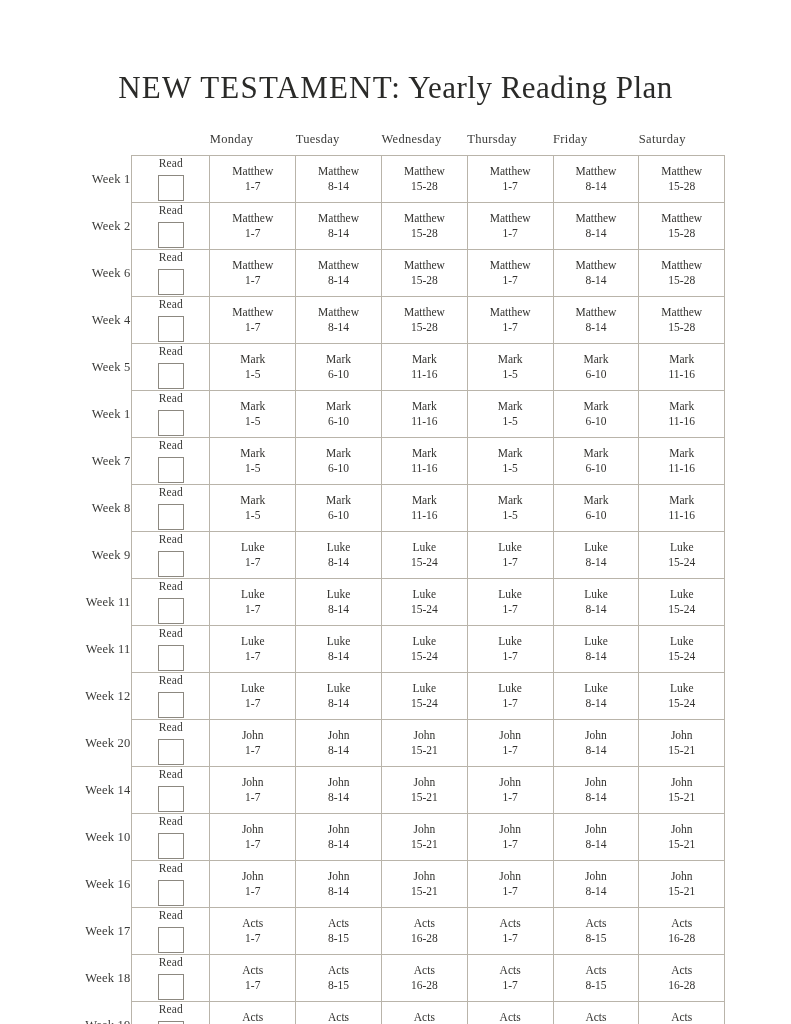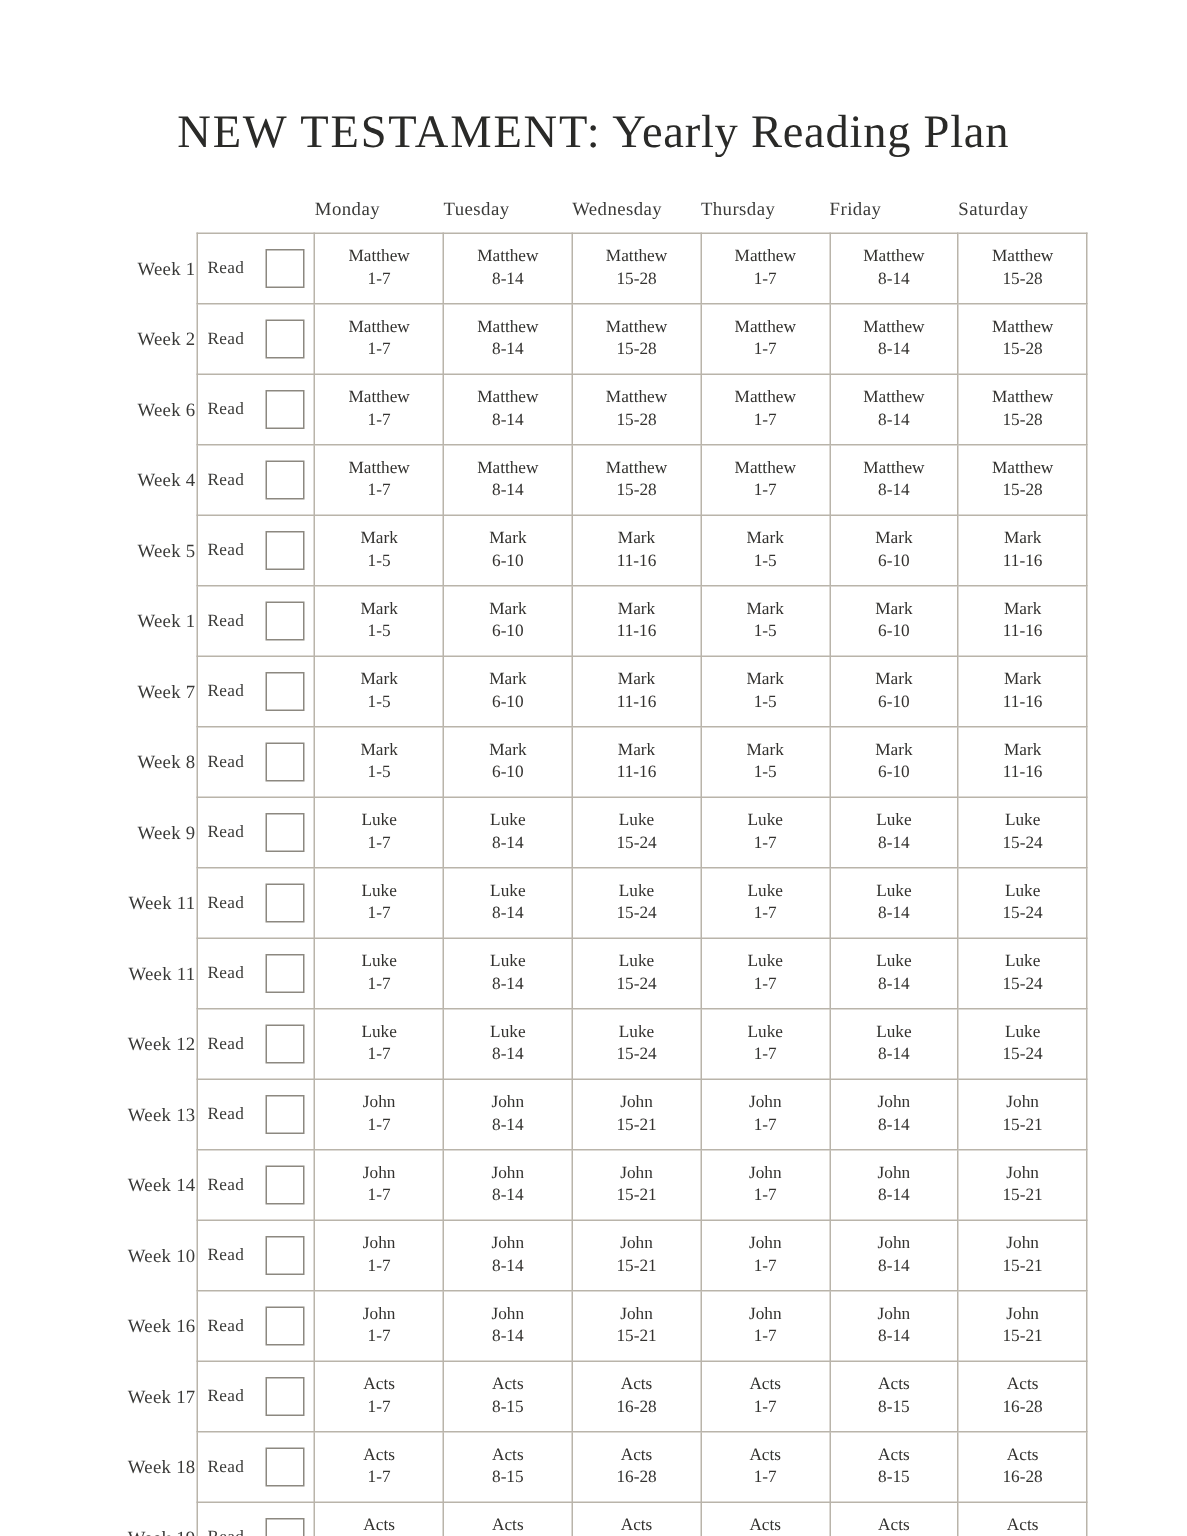--- a/index.html
+++ b/index.html
@@ -71,20 +71,21 @@
     border: 1px solid #b9b4aa;
     border-right: 1px solid #b9b4aa;
     height: 42px;
     padding: 0 6px;
   }
   .read-inner {
     display: flex;
     align-items: center;
     justify-content: space-between;
     gap: 6px;
+    flex-direction: column;
   }
   .read-text {
     font-size: 11.5px;
     color: #3a3a38;
     letter-spacing: 0.2px;
   }
   .checkbox {
     width: 24px;
     height: 24px;
     border: 1px solid #8c8880;
@@ -527,21 +528,21 @@
           <td class="day-cell">
             <span class="bk">Luke</span>
             <span class="ch">8-14</span>
           </td>
           <td class="day-cell">
             <span class="bk">Luke</span>
             <span class="ch">15-24</span>
           </td>
         </tr>
         <tr>
-          <td class="week-label">Week 13</td>
+          <td class="week-label">Week 20</td>
           <td class="read-cell">
             <div class="read-inner">
               <span class="read-text">Read</span>
               <span class="checkbox"></span>
             </div>
           </td>
           <td class="day-cell">
             <span class="bk">John</span>
             <span class="ch">1-7</span>
           </td>

